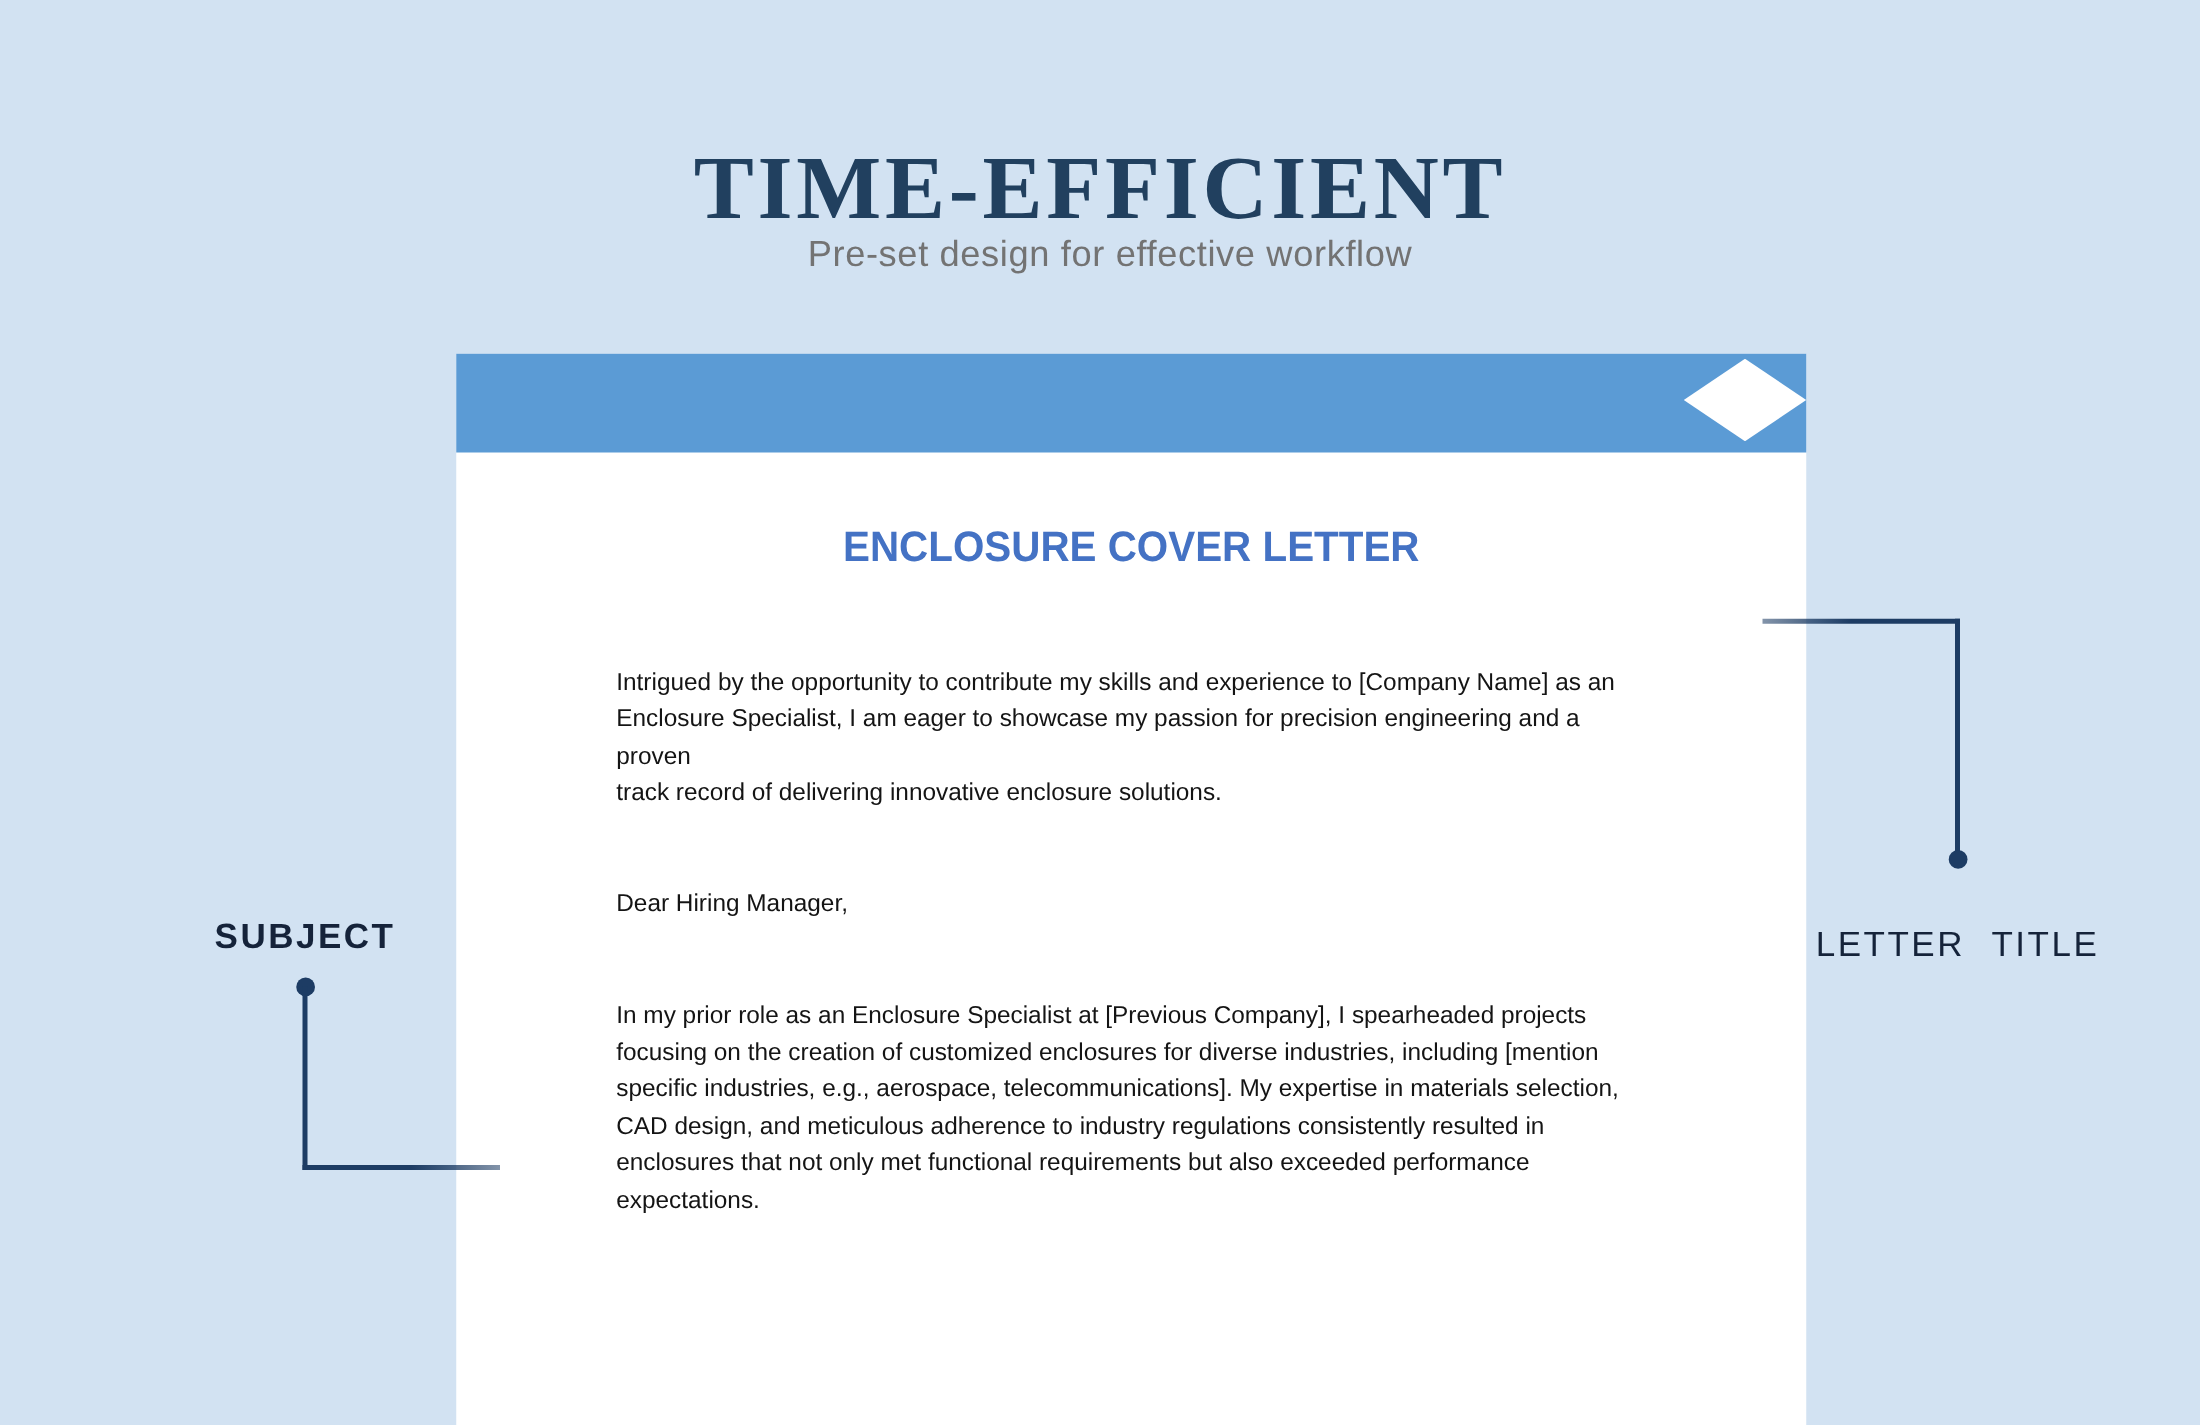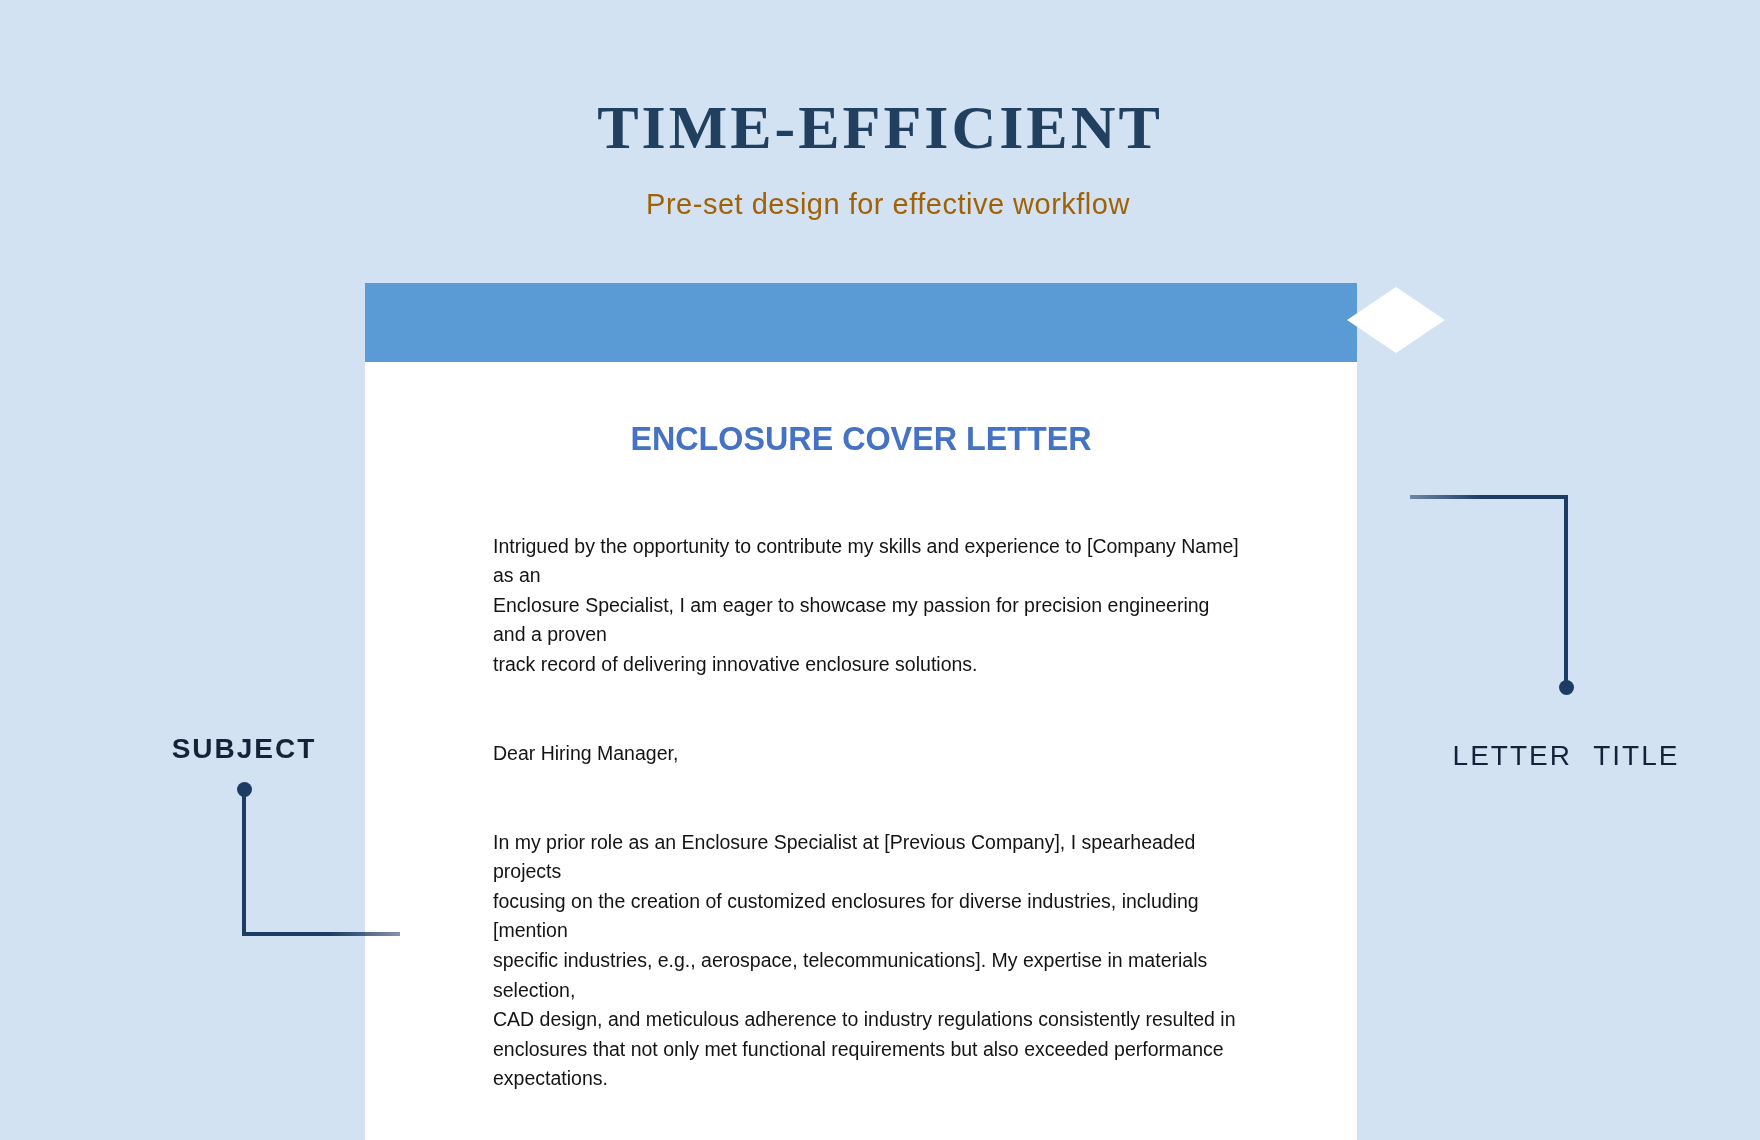--- a/index.html
+++ b/index.html
@@ -14,45 +14,45 @@
     height: 1140px;
     overflow: hidden;
     background: #d2e2f2;
   }
 
   
   .hero-title {
     position: absolute;
     left: 0; right: 0;
     top: 92px;
-    margin: 0;
+    margin: 17px;
     text-align: center;
     font-family: "Liberation Serif", serif;
     font-weight: 600;
-    font-size: 62px;
+    font-size: 72px;
     letter-spacing: 3px;
     color: #21405f;
   }
   .hero-subtitle {
     position: absolute;
     left: 0; right: 0;
     top: 188px;
     text-align: center;
     font-size: 29px;
     letter-spacing: 0.5px;
-    color: #a16207;
+    color: #737373;
     padding-left: 16px;
   }
 
   
   .doc {
     position: absolute;
     left: 365px;
     top: 283px;
-    width: 992px;
+    width: 1080px;
     height: 857px;
     background: #ffffff;
   }
   .doc-bar {
     position: relative;
     width: 100%;
     height: 79px;
     background: #5b9bd5;
   }
   .diamond {

